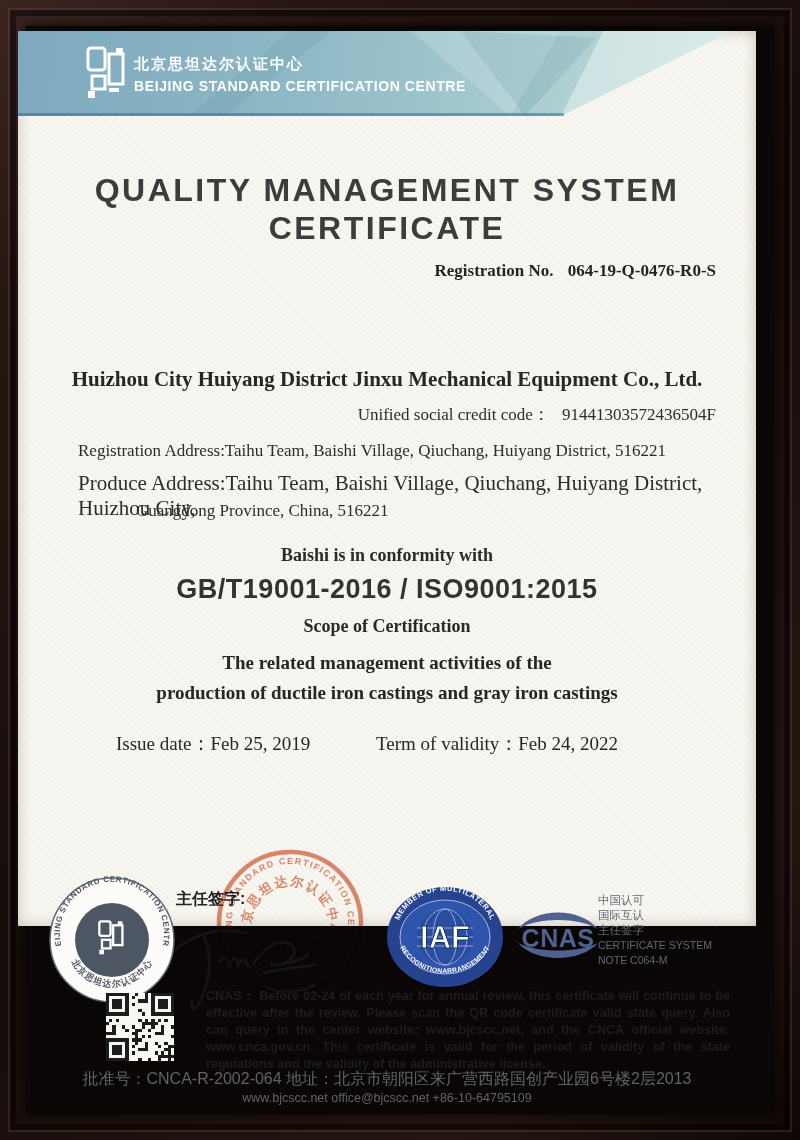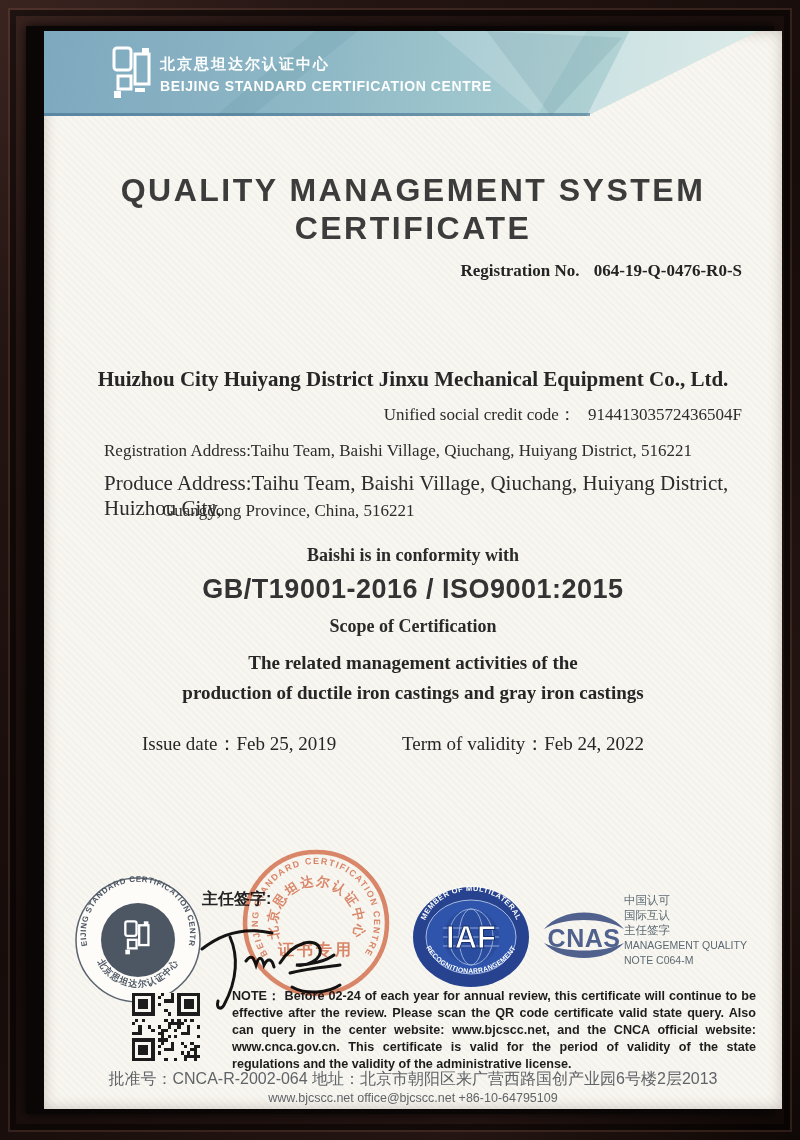--- a/index.html
+++ b/index.html
@@ -8,21 +8,21 @@
 
   
   .frame { position:absolute; inset:0;
     background:linear-gradient(135deg,#3a2420 0%,#241512 18%,#160c0a 50%,#241512 82%,#0f0806 100%); }
   .frame-bevel { position:absolute; inset:8px; border:2px solid rgba(140,90,75,0.25);
     box-shadow:inset 0 0 0 6px rgba(0,0,0,0.45); }
   .frame-inner-lip { position:absolute; inset:26px; background:#0a0605;
     box-shadow:0 0 10px rgba(0,0,0,0.8); }
 
   
-  .paper { position:absolute; left:44px; top:31px; width:738px; height:1078px;
+  .paper { position:absolute; left:18px; top:31px; width:738px; height:895px;
     background:#f8f6f0;
     background-image:repeating-linear-gradient(45deg, rgba(120,110,90,0.03) 0 2px, transparent 2px 5px);
     box-shadow:inset 0 0 14px rgba(60,40,30,0.25); }
 
   
   .band { position:absolute; left:0; top:0; width:714px; height:85px; }
   .band .layer { position:absolute; inset:0; }
   .band .base { background:linear-gradient(100deg,#7ea8be 0%,#8fb9c6 40%,#a5cbd0 68%,#c6dfda 100%);
     clip-path:polygon(0 0,100% 0,76% 100%,0 100%); }
   .band .facet1 { background:rgba(255,255,255,0.16); clip-path:polygon(55% 0,76% 0,69% 100%); }
@@ -218,21 +218,21 @@
   <svg class="abs cnas" viewBox="0 0 88 64">
     <path d="M4,26 C22,4 66,4 84,26 C64,14 24,14 4,26 Z" fill="#50618e"></path>
     <path d="M4,40 C22,60 66,60 84,40 C64,50 24,50 4,40 Z" fill="#50618e"></path>
     <text x="44" y="44" text-anchor="middle" font-size="25" font-weight="800" fill="#50618e" letter-spacing="0.5">CNAS</text>
   </svg>
 
   <div class="abs cnas-text">
     <div>中国认可</div>
     <div>国际互认</div>
     <div>主任签字</div>
-    <div class="en">MANAGEMENT QUALITY</div>
+    <div class="en">CERTIFICATE SYSTEM</div>
     <div class="en">NOTE C064-M</div>
   </div>
 
   <div class="abs qr" id="qr">
       <div class="on"></div>
       <div class="on"></div>
       <div class="on"></div>
       <div class="on"></div>
       <div class="on"></div>
       <div class="on"></div>
@@ -667,20 +667,20 @@
       <div></div>
       <div></div>
       <div class="on"></div>
       <div></div>
       <div></div>
       <div class="on"></div>
       <div></div>
     </div>
 
   <div class="abs note">
-    <span>NOTE：</span>
+    <span>CNAS：</span>
     <span>Before 02-24 of each year for annual review, this certificate will continue to be effective after the review. Please scan the QR code certificate valid state query. Also can query in the center website: www.bjcscc.net, and the CNCA official website: www.cnca.gov.cn. This certificate is valid for the period of validity of the state regulations and the validity of the administrative license.</span>
   </div>
 
   <div class="abs ctr footer1">批准号：CNCA-R-2002-064  地址：北京市朝阳区来广营西路国创产业园6号楼2层2013</div>
   <div class="abs ctr footer2">www.bjcscc.net  office@bjcscc.net  +86-10-64795109</div>
 
 </div>
 
 </body></html>

